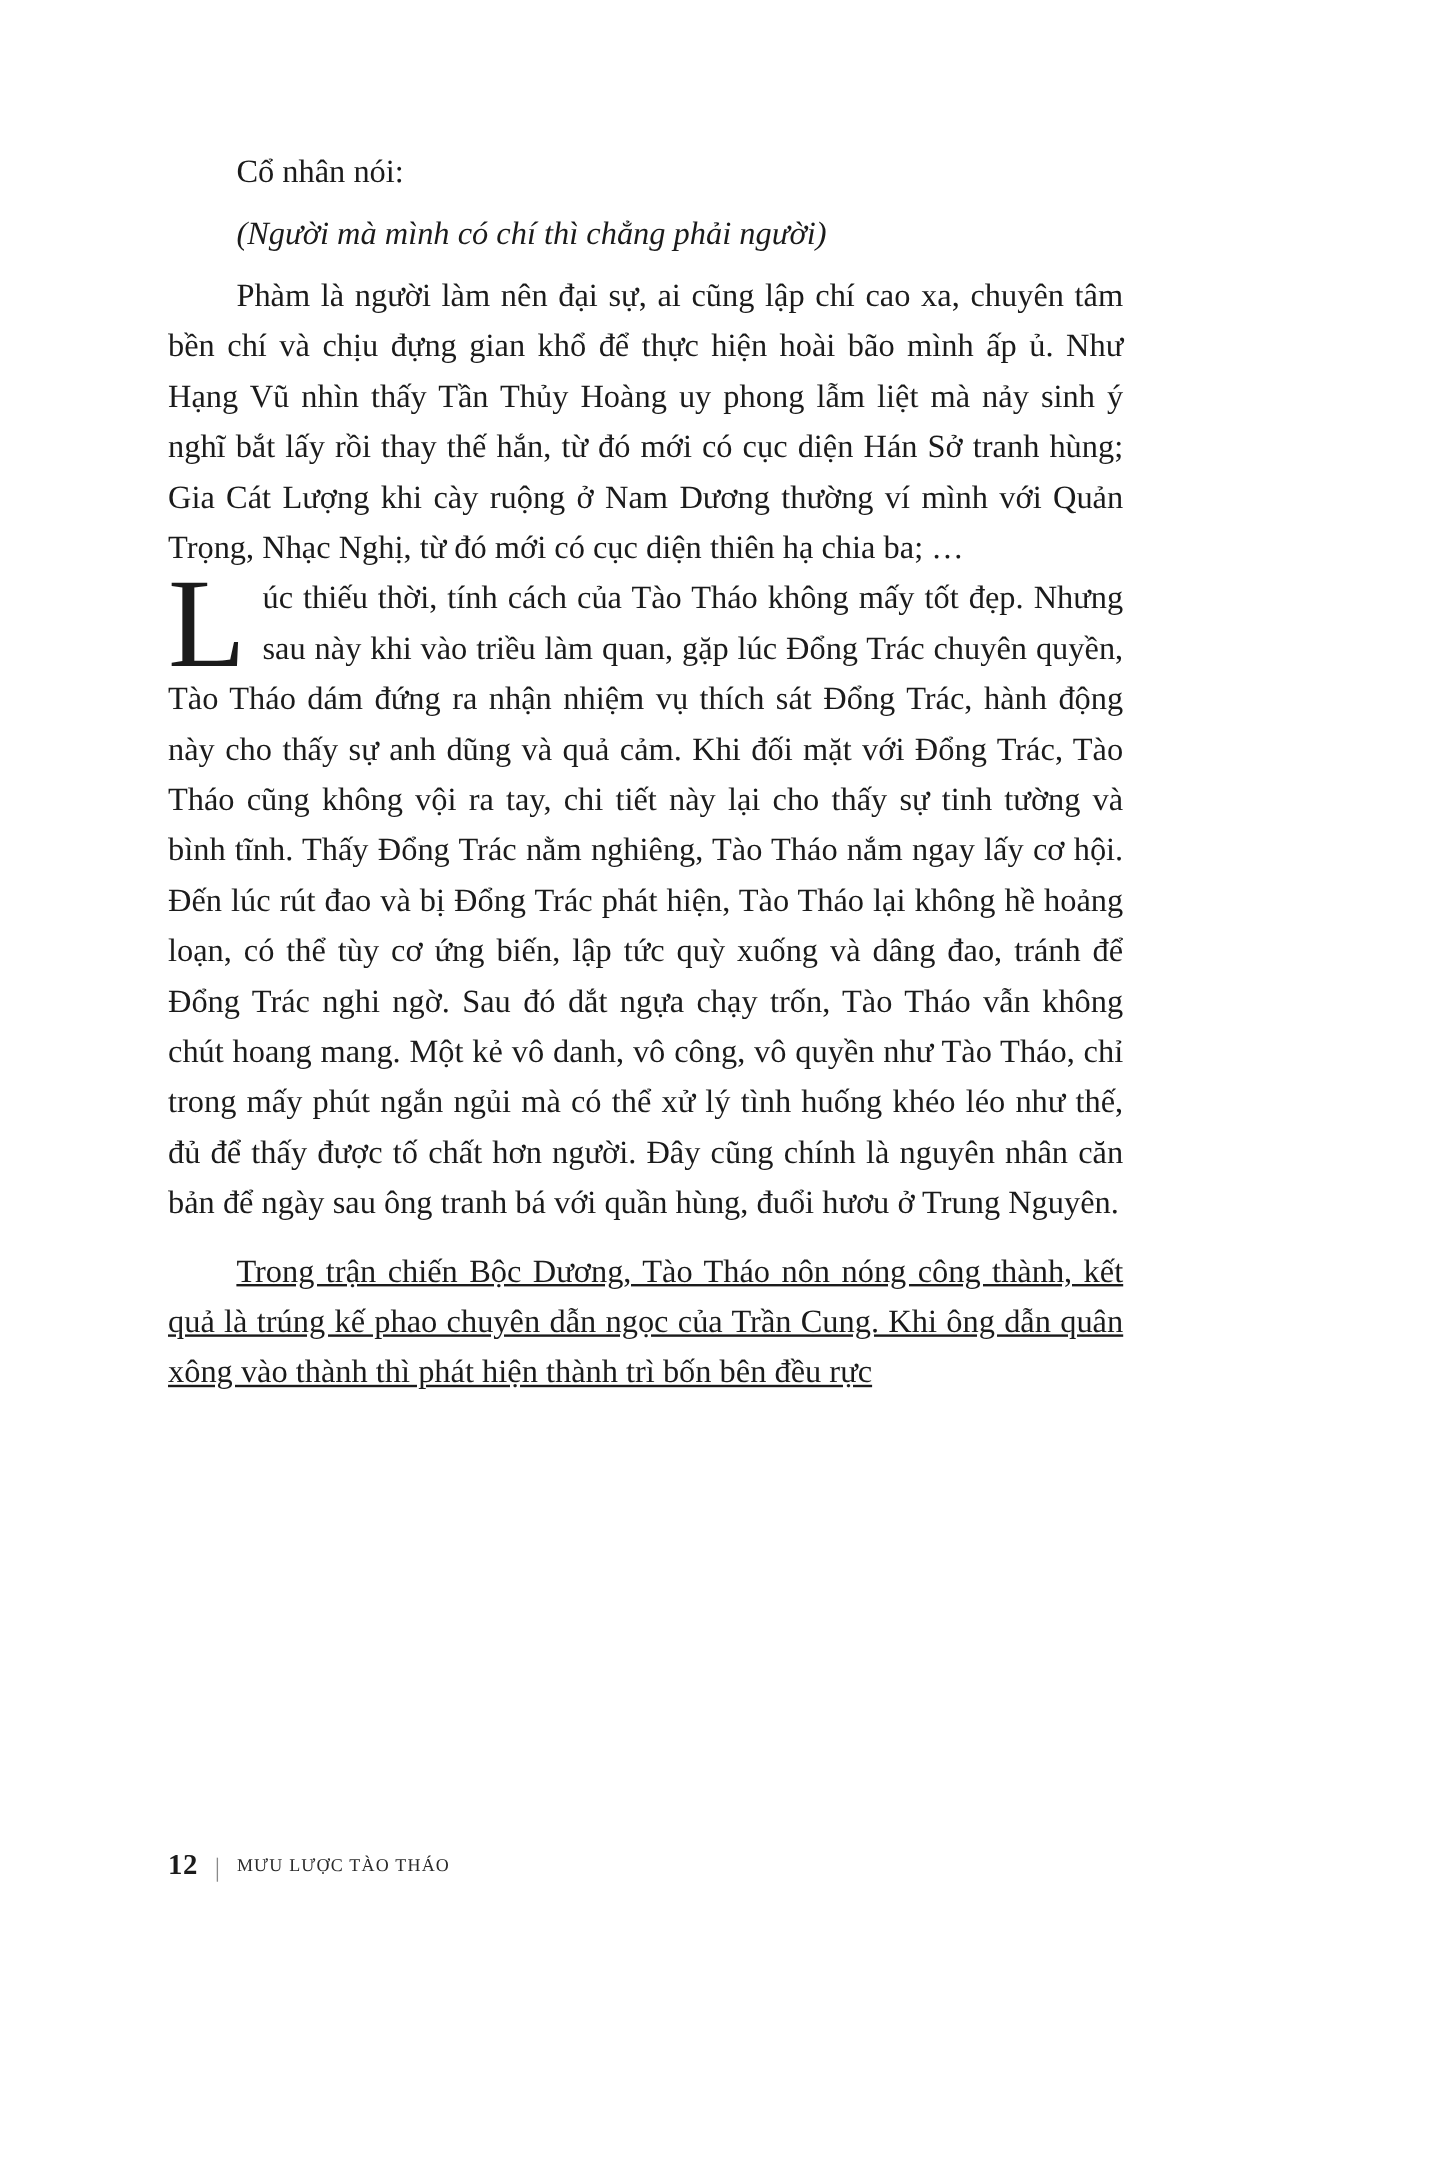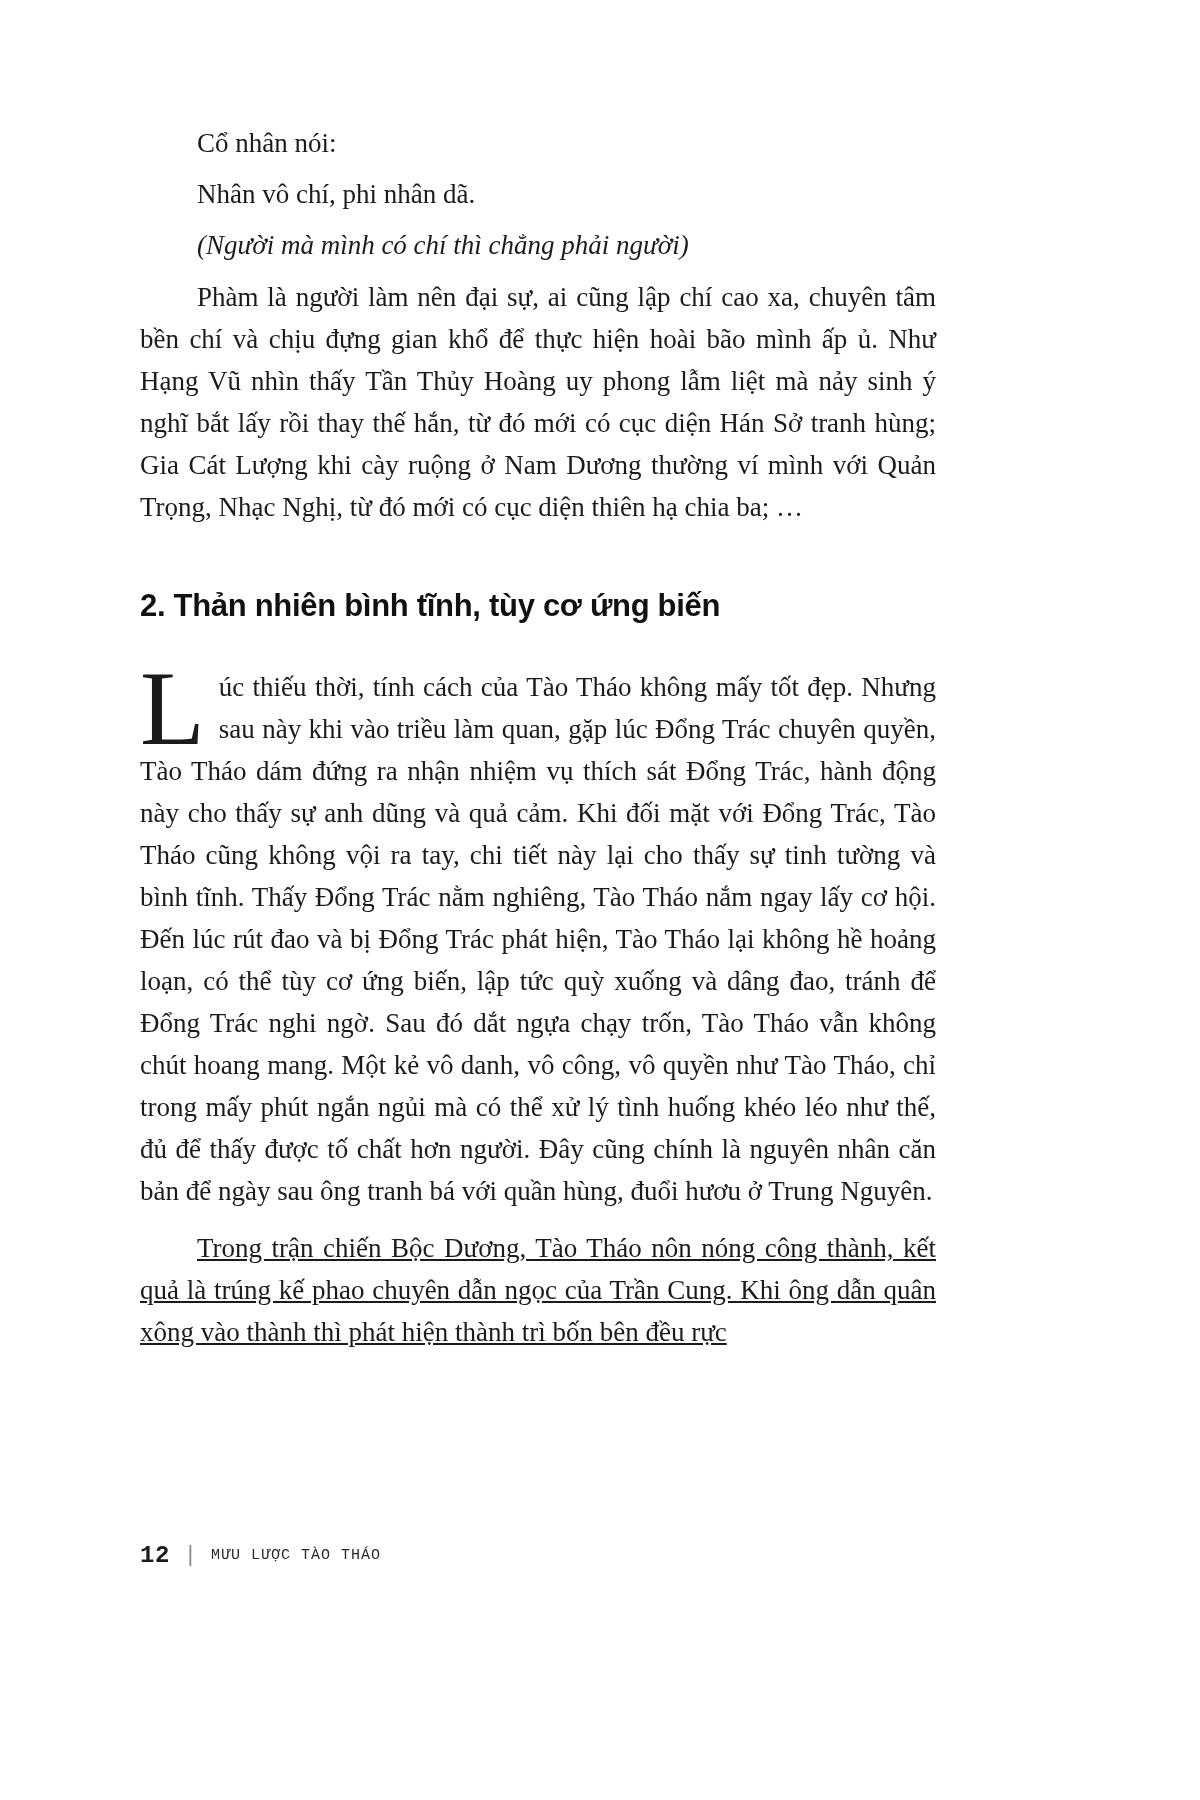--- a/index.html
+++ b/index.html
@@ -67,21 +67,21 @@
   .para-follow {
     margin-top: 15px;
     text-decoration: underline;
   }
   .footer {
     position: absolute;
     left: 140px;
     top: 1542px;
     display: flex;
     align-items: center;
-    font-family: Liberation Mono, monospace;
+    font-family: Liberation Serif, serif;
     text-align: right;
   }
   .footer .page-number {
     font-weight: 700;
     font-size: 24px;
     color: #1b1b1b;
     letter-spacing: 0.5px;
   }
   .footer .separator {
     color: #8a8a8a;
@@ -98,27 +98,25 @@
 </style>
 </head>
 <body>
 
 <div class="page">
 
   <div class="content">
 
     <p class="body-text quote-line">Cổ nhân nói:</p>
 
-    <p class="body-text quote-line">Nhân vô chí, phi nhân dã.</p>
 
     <p class="body-text quote-line italic">(Người mà mình có chí thì chẳng phải người)</p>
 
     <p class="body-text para para-first">Phàm là người làm nên đại sự, ai cũng lập chí cao xa, chuyên tâm bền chí và chịu đựng gian khổ để thực hiện hoài bão mình ấp ủ. Như Hạng Vũ nhìn thấy Tần Thủy Hoàng uy phong lẫm liệt mà nảy sinh ý nghĩ bắt lấy rồi thay thế hắn, từ đó mới có cục diện Hán Sở tranh hùng; Gia Cát Lượng khi cày ruộng ở Nam Dương thường ví mình với Quản Trọng, Nhạc Nghị, từ đó mới có cục diện thiên hạ chia ba; …</p>
 
-    <h2 class="section-heading">2. Thản nhiên bình tĩnh, tùy cơ ứng biến</h2>
 
     <p class="body-text para dropcap-para">
       <span class="dropcap">L</span><span>úc thiếu thời, tính cách của Tào Tháo không mấy tốt đẹp. Nhưng sau này khi vào triều làm quan, gặp lúc Đổng Trác chuyên quyền, Tào Tháo dám đứng ra nhận nhiệm vụ thích sát Đổng Trác, hành động này cho thấy sự anh dũng và quả cảm. Khi đối mặt với Đổng Trác, Tào Tháo cũng không vội ra tay, chi tiết này lại cho thấy sự tinh tường và bình tĩnh. Thấy Đổng Trác nằm nghiêng, Tào Tháo nắm ngay lấy cơ hội. Đến lúc rút đao và bị Đổng Trác phát hiện, Tào Tháo lại không hề hoảng loạn, có thể tùy cơ ứng biến, lập tức quỳ xuống và dâng đao, tránh để Đổng Trác nghi ngờ. Sau đó dắt ngựa chạy trốn, Tào Tháo vẫn không chút hoang mang. Một kẻ vô danh, vô công, vô quyền như Tào Tháo, chỉ trong mấy phút ngắn ngủi mà có thể xử lý tình huống khéo léo như thế, đủ để thấy được tố chất hơn người. Đây cũng chính là nguyên nhân căn bản để ngày sau ông tranh bá với quần hùng, đuổi hươu ở Trung Nguyên.</span>
     </p>
 
     <p class="body-text para para-follow">Trong trận chiến Bộc Dương, Tào Tháo nôn nóng công thành, kết quả là trúng kế phao chuyên dẫn ngọc của Trần Cung. Khi ông dẫn quân xông vào thành thì phát hiện thành trì bốn bên đều rực</p>
 
   </div>
 
   <div class="footer">

